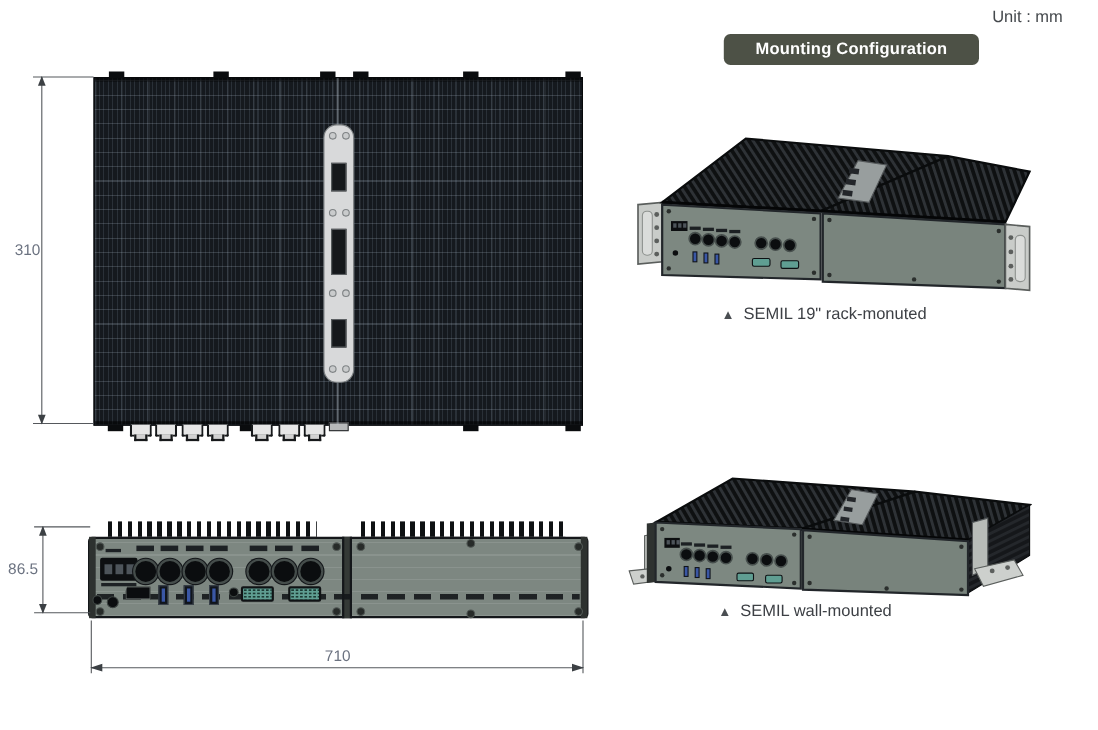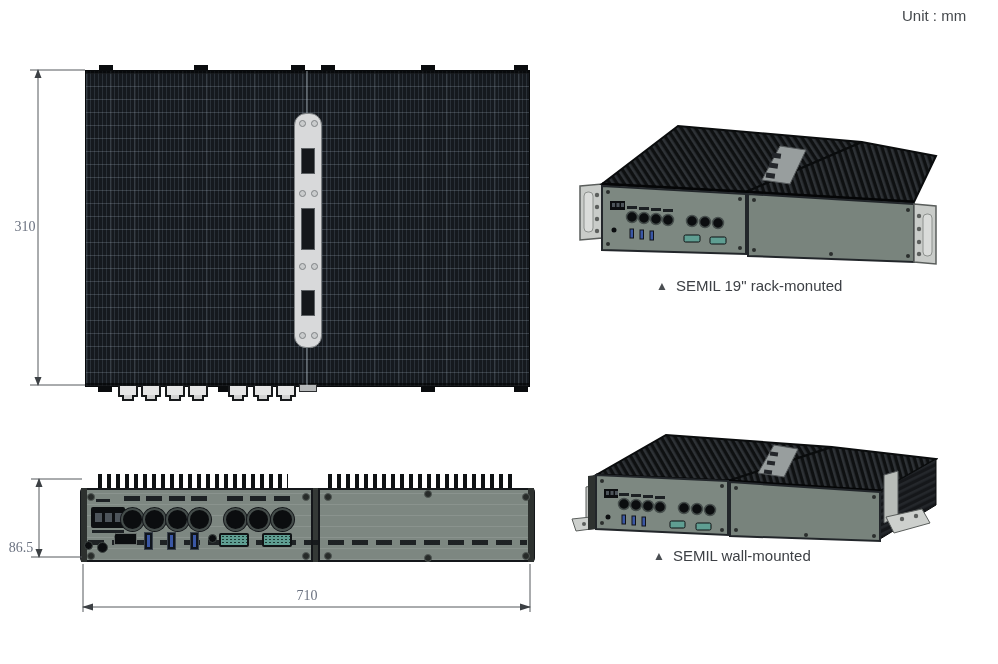--- a/index.html
+++ b/index.html
@@ -7,23 +7,23 @@
          font-family:"Liberation Sans", sans-serif;}
   
   .unit-label{position:absolute;left:902px;top:7px;font-size:15px;color:#44484c;}
   .badge{position:absolute;left:658px;top:31px;width:232px;height:28px;background:#4d5146;
          border-radius:6px;color:#ffffff;font-size:15px;font-weight:bold;text-align:center;
          line-height:28px;letter-spacing:.2px;}
   .caption{position:absolute;font-size:15px;color:#3d4045;display:flex;align-items:center;gap:8px;}
   .caption .marker{font-size:12px;color:#4a4e52;line-height:1;}
   .cap-rack{left:656px;top:277px;}
   .cap-wall{left:653px;top:547px;}
-  .dim-label{position:absolute;font-size:14px;color:#6b7280;text-align:center;font-family:Liberation Serif, serif;}
+  .dim-label{position:absolute;font-size:14px;color:#6b7280;text-align:center;}
   .lab310{left:10px;top:219px;width:30px;}
-  .lab865{left:2px;top:509px;width:38px;margin-top:31px;}
+  .lab865{left:2px;top:509px;width:38px;}
   .lab440{left:286px;top:588px;width:42px;}
   
   .top-view{position:absolute;left:85px;top:70px;width:443px;height:315px;
     background-color:#15191e;
     background-image:
       repeating-linear-gradient(0deg, rgba(175,190,205,.22) 0 1px, transparent 1px 13px),
       repeating-linear-gradient(90deg, rgba(150,170,190,.16) 0 1px, transparent 1px 4px),
       repeating-linear-gradient(90deg, rgba(200,215,230,.08) 0 2px, transparent 2px 24px);
     border:1px solid #07090b;
     box-shadow: inset 0 3px 0 rgba(0,0,0,.6), inset 0 -3px 0 rgba(0,0,0,.6);}
@@ -73,20 +73,21 @@
   
   .render{position:absolute;}
 </style>
 </head>
 <body>
 
 <div id="stage">
 
   <span class="unit-label">Unit : mm</span>
 
+  <div class="badge">Mounting Configuration</div>
 
   <div class="top-view">
     <div class="tv-tab" style="left:13px"></div>
     <div class="tv-tab" style="left:108px"></div>
     <div class="tv-tab" style="left:205px"></div>
     <div class="tv-tab" style="left:235px"></div>
     <div class="tv-tab" style="left:335px"></div>
     <div class="tv-tab" style="left:428px"></div>
     <div class="tv-tab b" style="left:12px"></div>
     <div class="tv-tab b" style="left:132px"></div>

